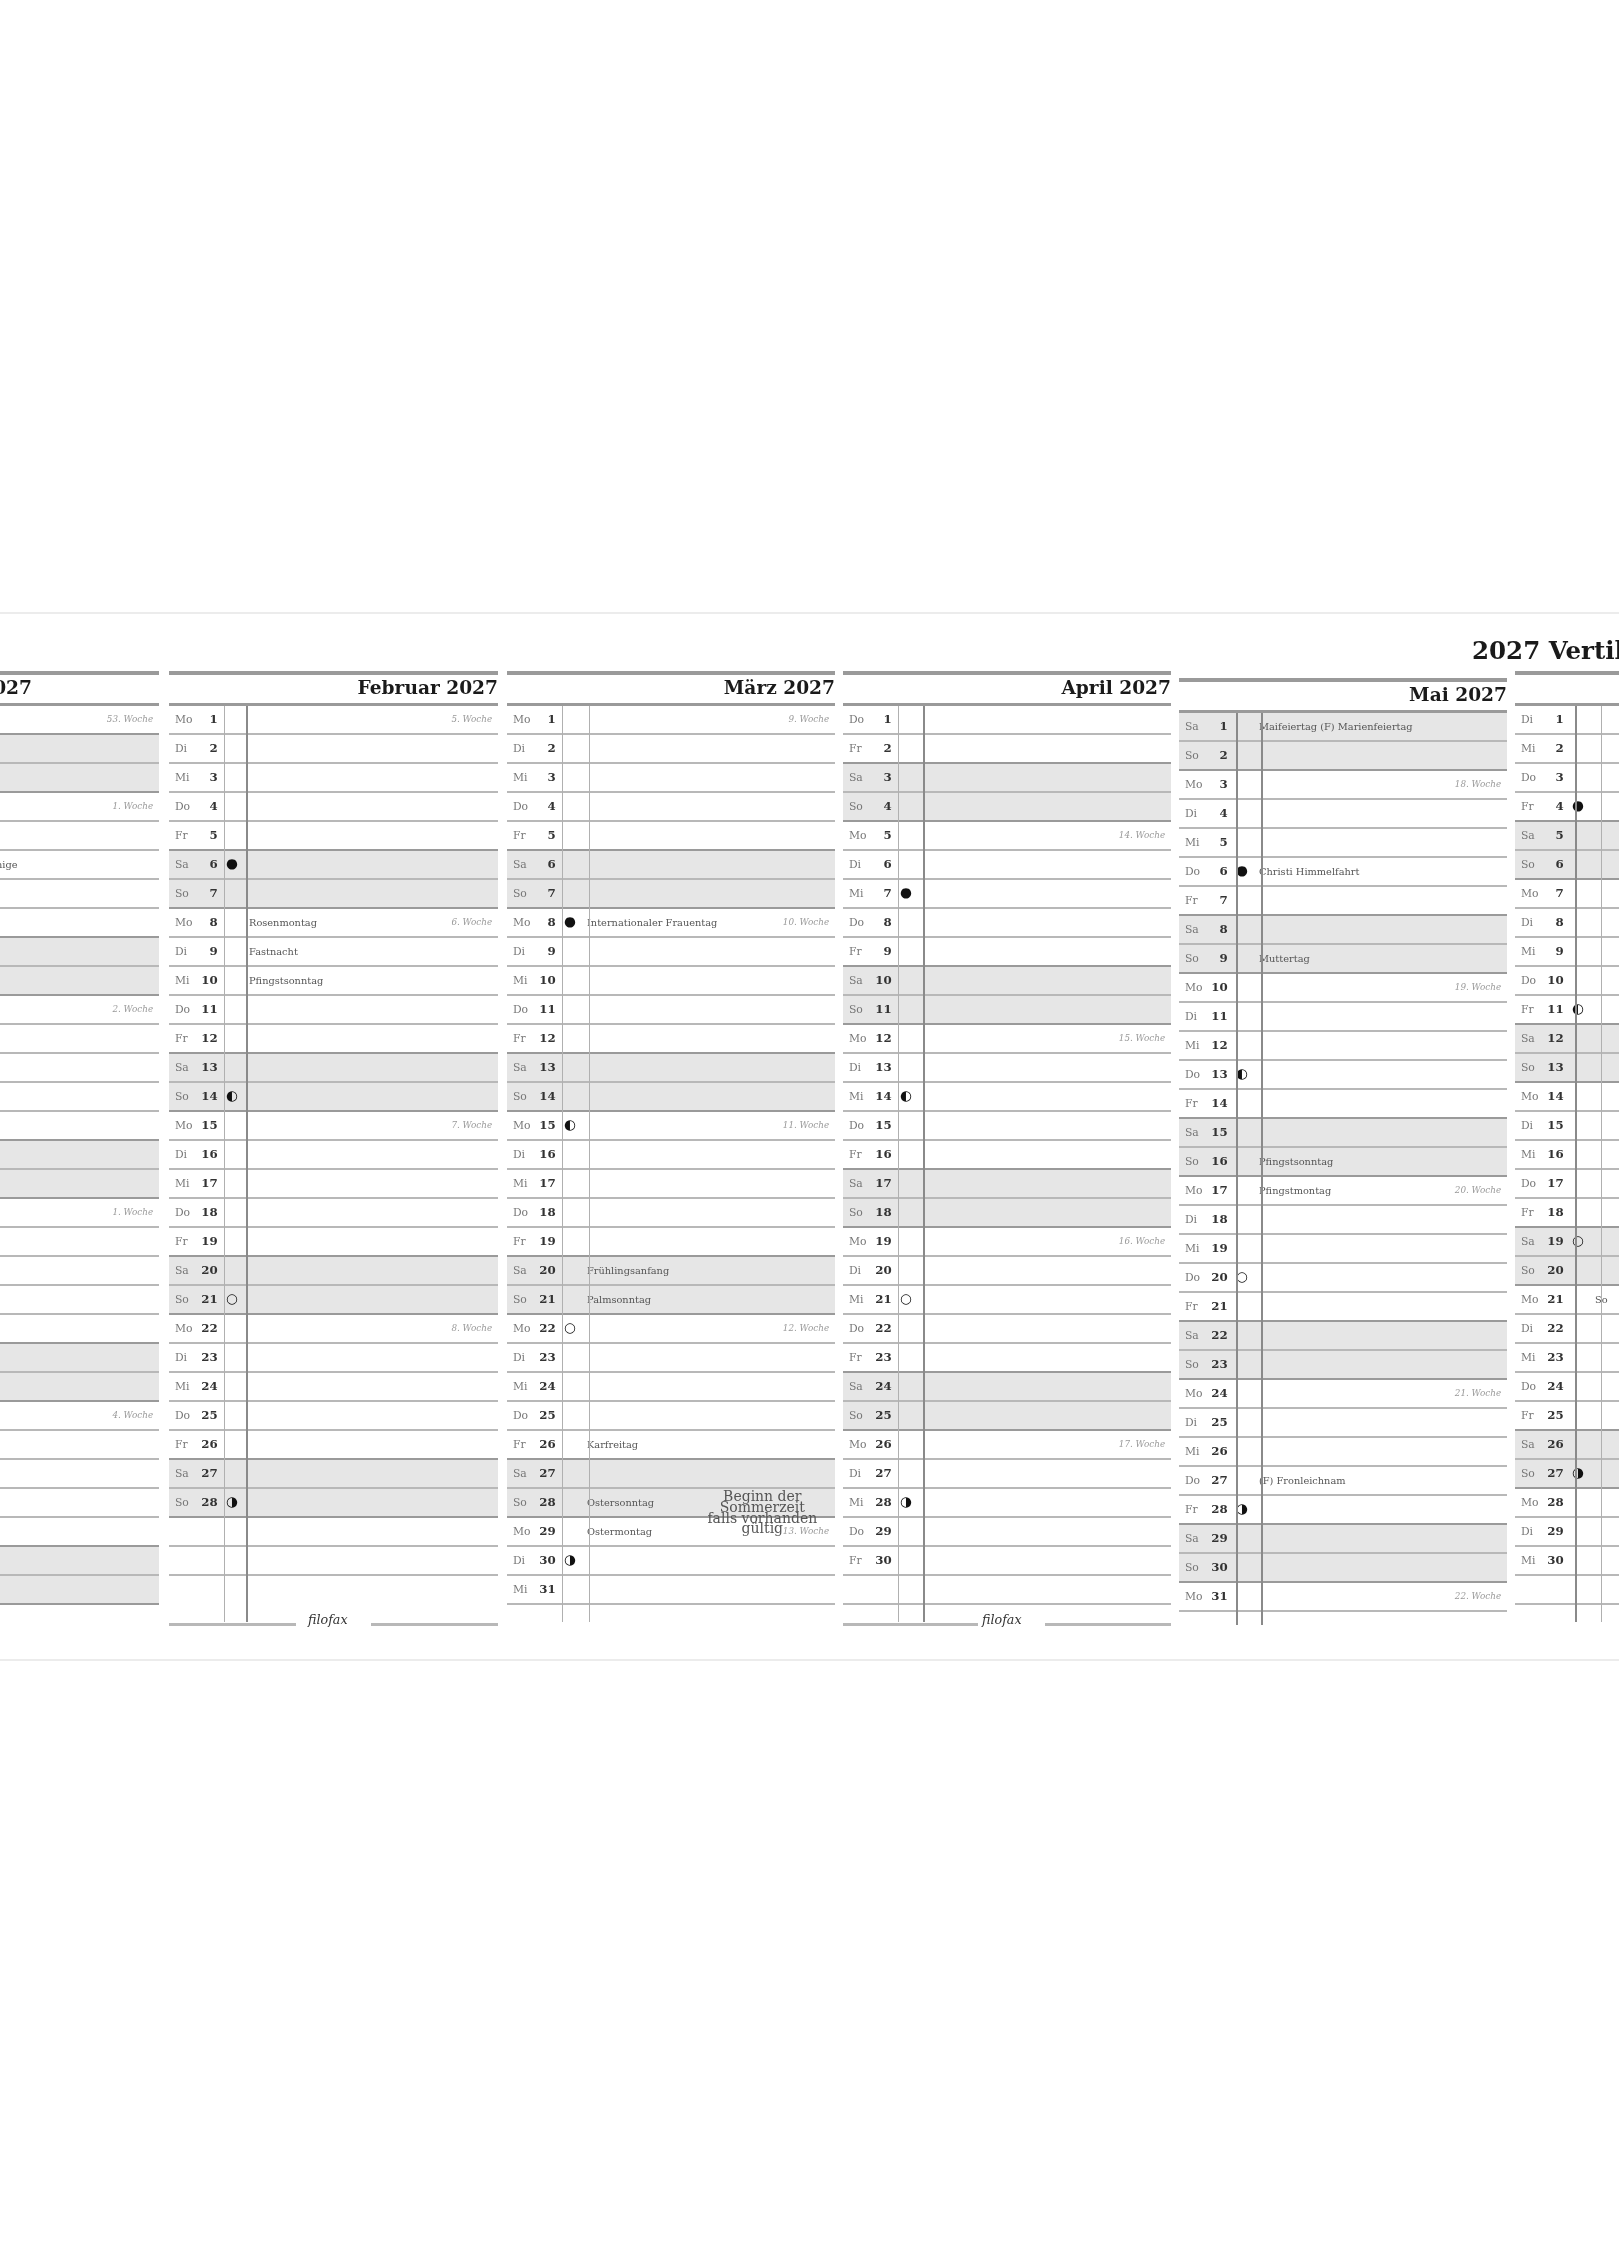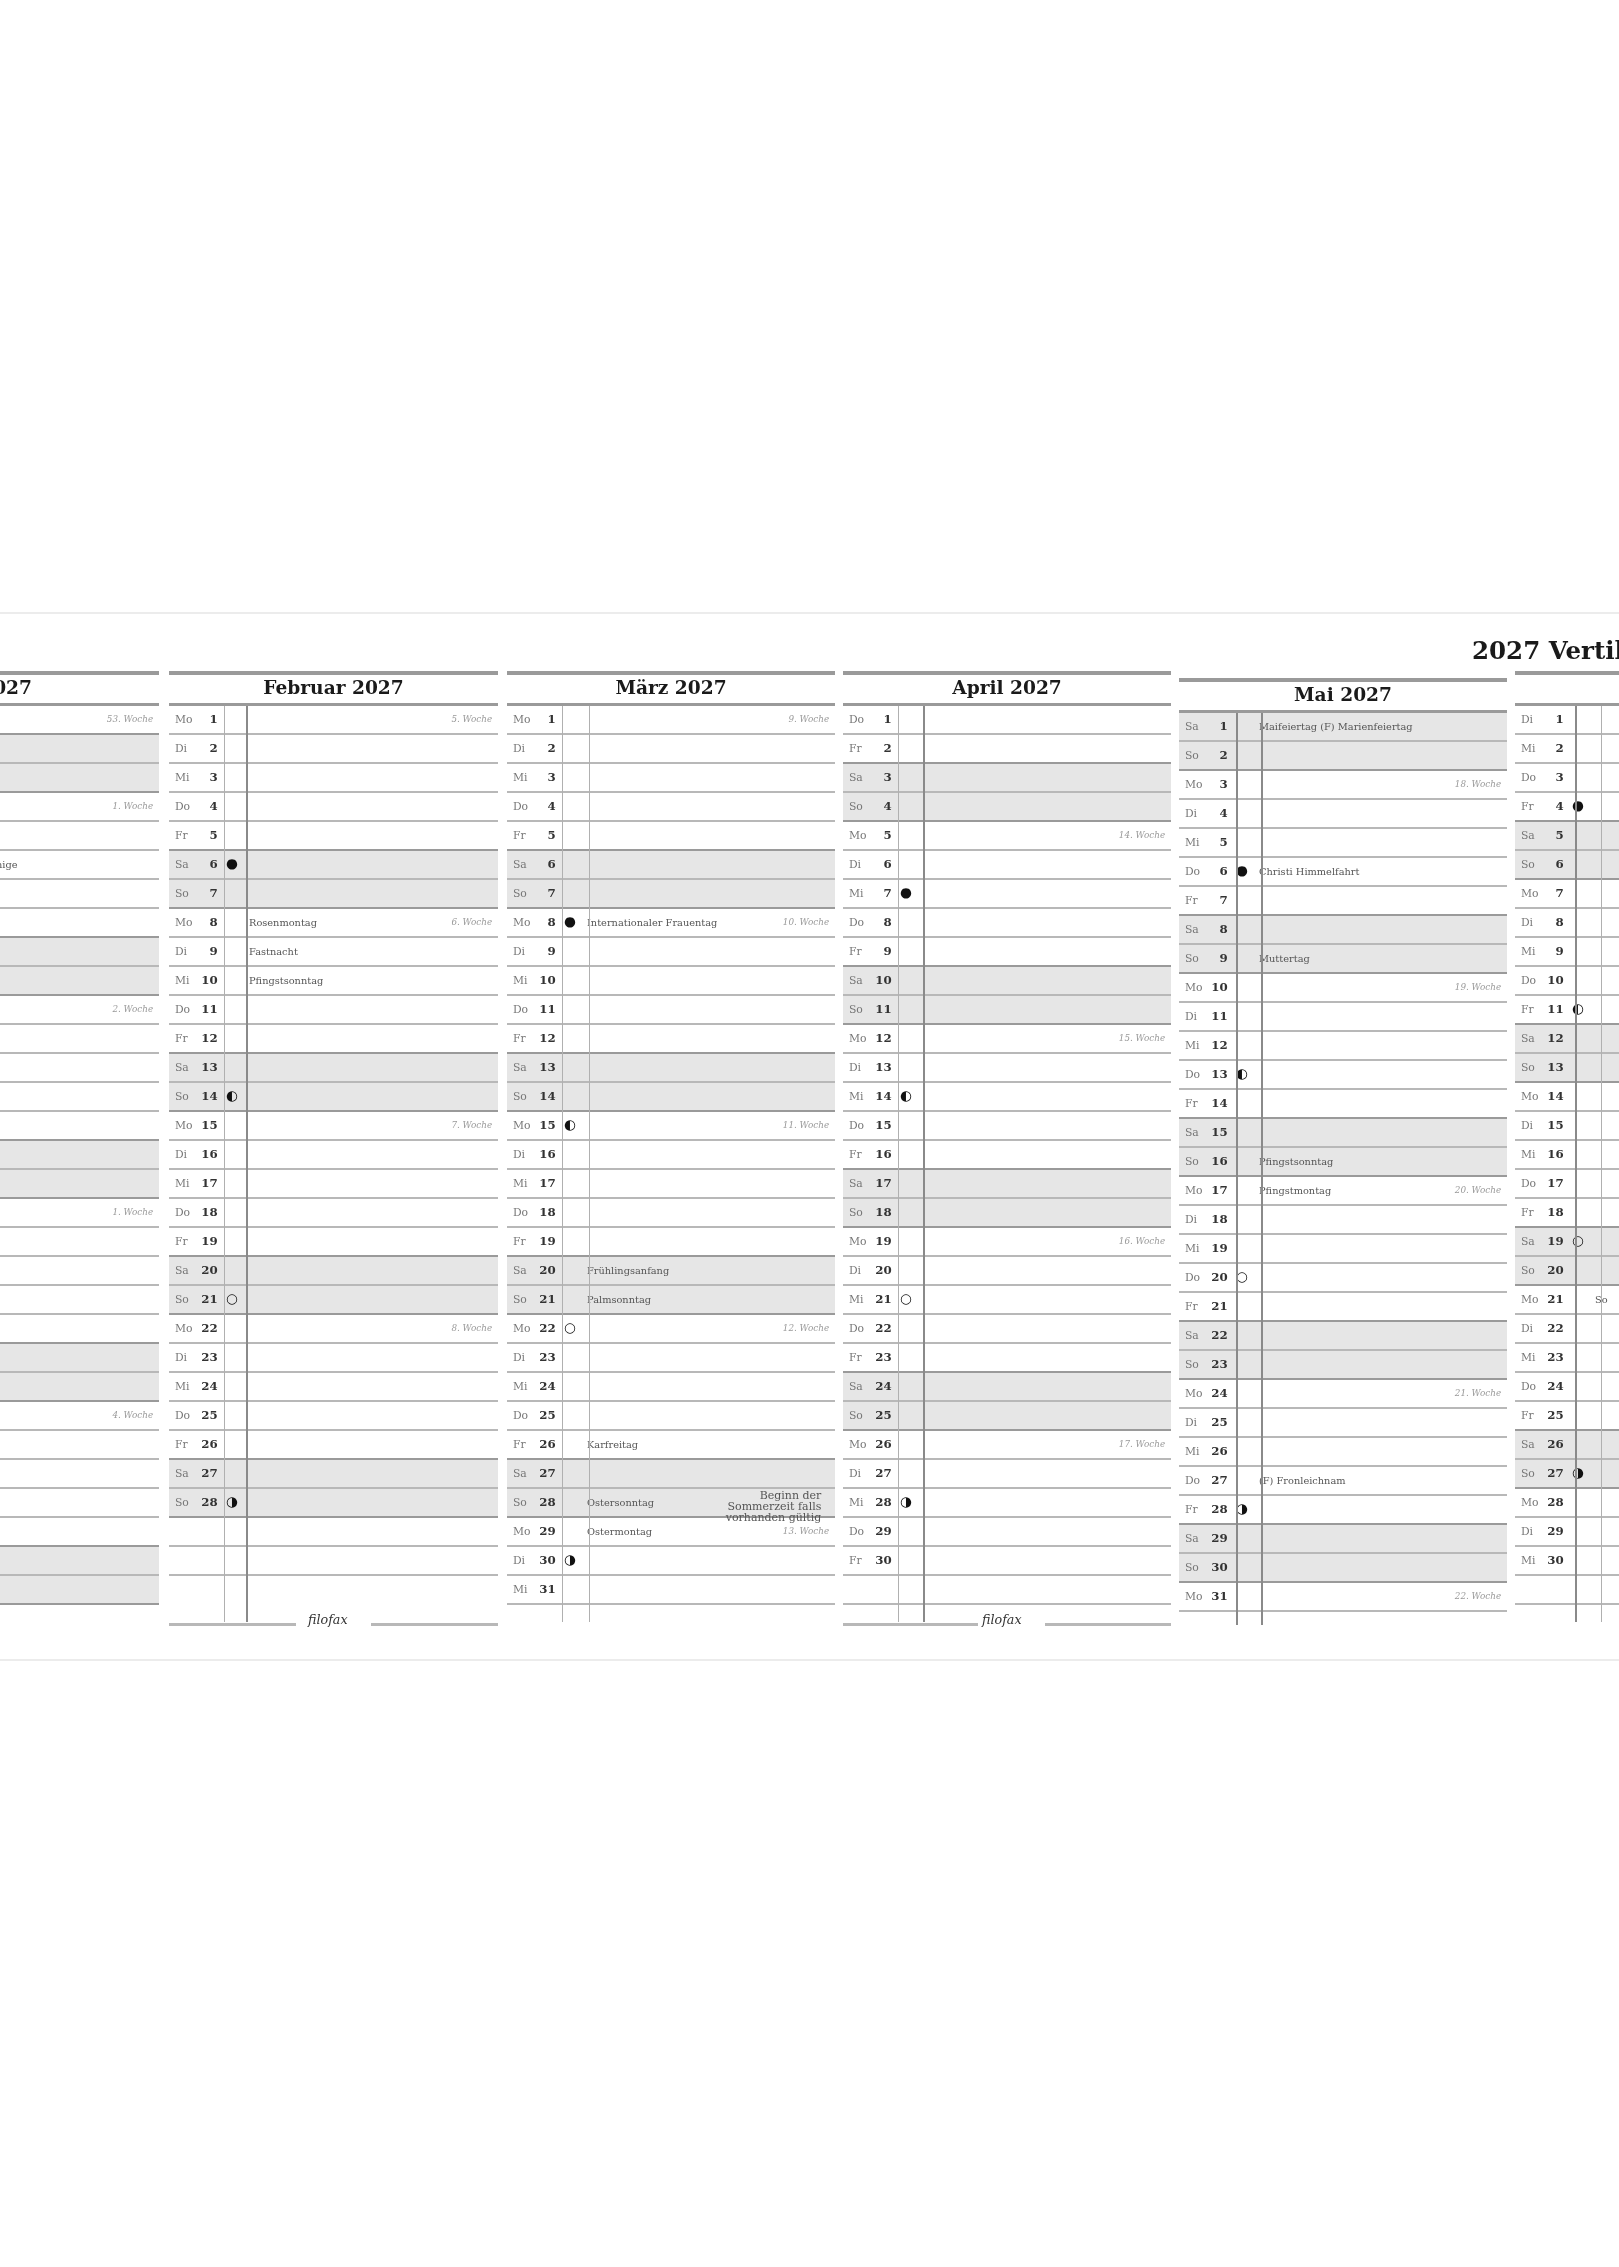--- a/index.html
+++ b/index.html
@@ -13,21 +13,21 @@
   }
   .page-title {
     position: absolute; top: 21.6px; left: 1472px; white-space: nowrap;
     font-family: "DejaVu Serif", serif; font-weight: bold; font-size: 24.5px; color: #1a1a1a;
   }
   .month {
     position: absolute; top: 57px; height: 980px;
   }
   .month-top-rule { position: absolute; left: 0; right: 0; top: 0; height: 3.9px; background: #9a9a9a; }
   .month-title {
-    position: absolute; left: 0; right: 0; top: 5.9px; height: 23.5px; text-align: center;
+    position: absolute; left: 0; right: 0; top: 5.9px; height: 23.5px; text-align: right;
     font-weight: bold; font-size: 18.6px; color: #1a1a1a; white-space: nowrap;
   }
   .month.jan .month-title { text-align: left; left: -98px; width: 257px; text-align: right; padding-right: 98px; box-sizing: border-box; }
   .month-head-rule { position: absolute; left: 0; right: 0; top: 32px; height: 2.9px; background: #9a9a9a; }
   .rows { position: absolute; left: 0; right: 0; top: 35px; }
   .row {
     position: relative; height: 27px; border-bottom: 2px solid #b8b8b8; box-sizing: content-box;
   }
   .row.we { background: #e6e6e6; padding-left: 40px; }
   .row.wk-end { border-bottom: 2.9px solid #9a9a9a; }
@@ -35,21 +35,21 @@
     position: absolute; left: 5.9px; top: 6.9px; font-size: 10.8px; color: #777; font-family: "DejaVu Serif", serif;
   }
   .row .num {
     position: absolute; left: 29px; width: 19.6px; top: 5.9px; text-align: right; font-size: 11.8px; font-weight: bold; color: #333;
   }
   .row .moon { position: absolute; left: 57px; top: 4.9px; font-size: 13.7px; color: #111; line-height: 15.7px; }
   .row .note {
     position: absolute; left: 80px; top: 7.8px; font-size: 9.8px; color: #555; white-space: nowrap;
   }
   .row .note2 {
-    position: absolute; right: 13.7px; top: 2px; font-size: 11px; color: #555; line-height: 10.8px; text-align: right;
+    position: absolute; right: 13.7px; top: 2px; font-size: 14px; color: #555; line-height: 10.8px; text-align: center;
   }
   .row .week {
     position: absolute; right: 5.9px; top: 7.8px; font-size: 8.8px; color: #999; font-style: italic; white-space: nowrap;
   }
   .vline { position: absolute; top: 35px; width: 2px; background: #8a8a8a; }
   .vline.thin { width: 1px; background: #b0b0b0; }
   .footer-rule { position: absolute; height: 2.9px; background: #b8b8b8; }
   .brand {
     position: absolute; font-style: italic; font-size: 12.7px; color: #333; font-family: "DejaVu Serif", serif;
   }

